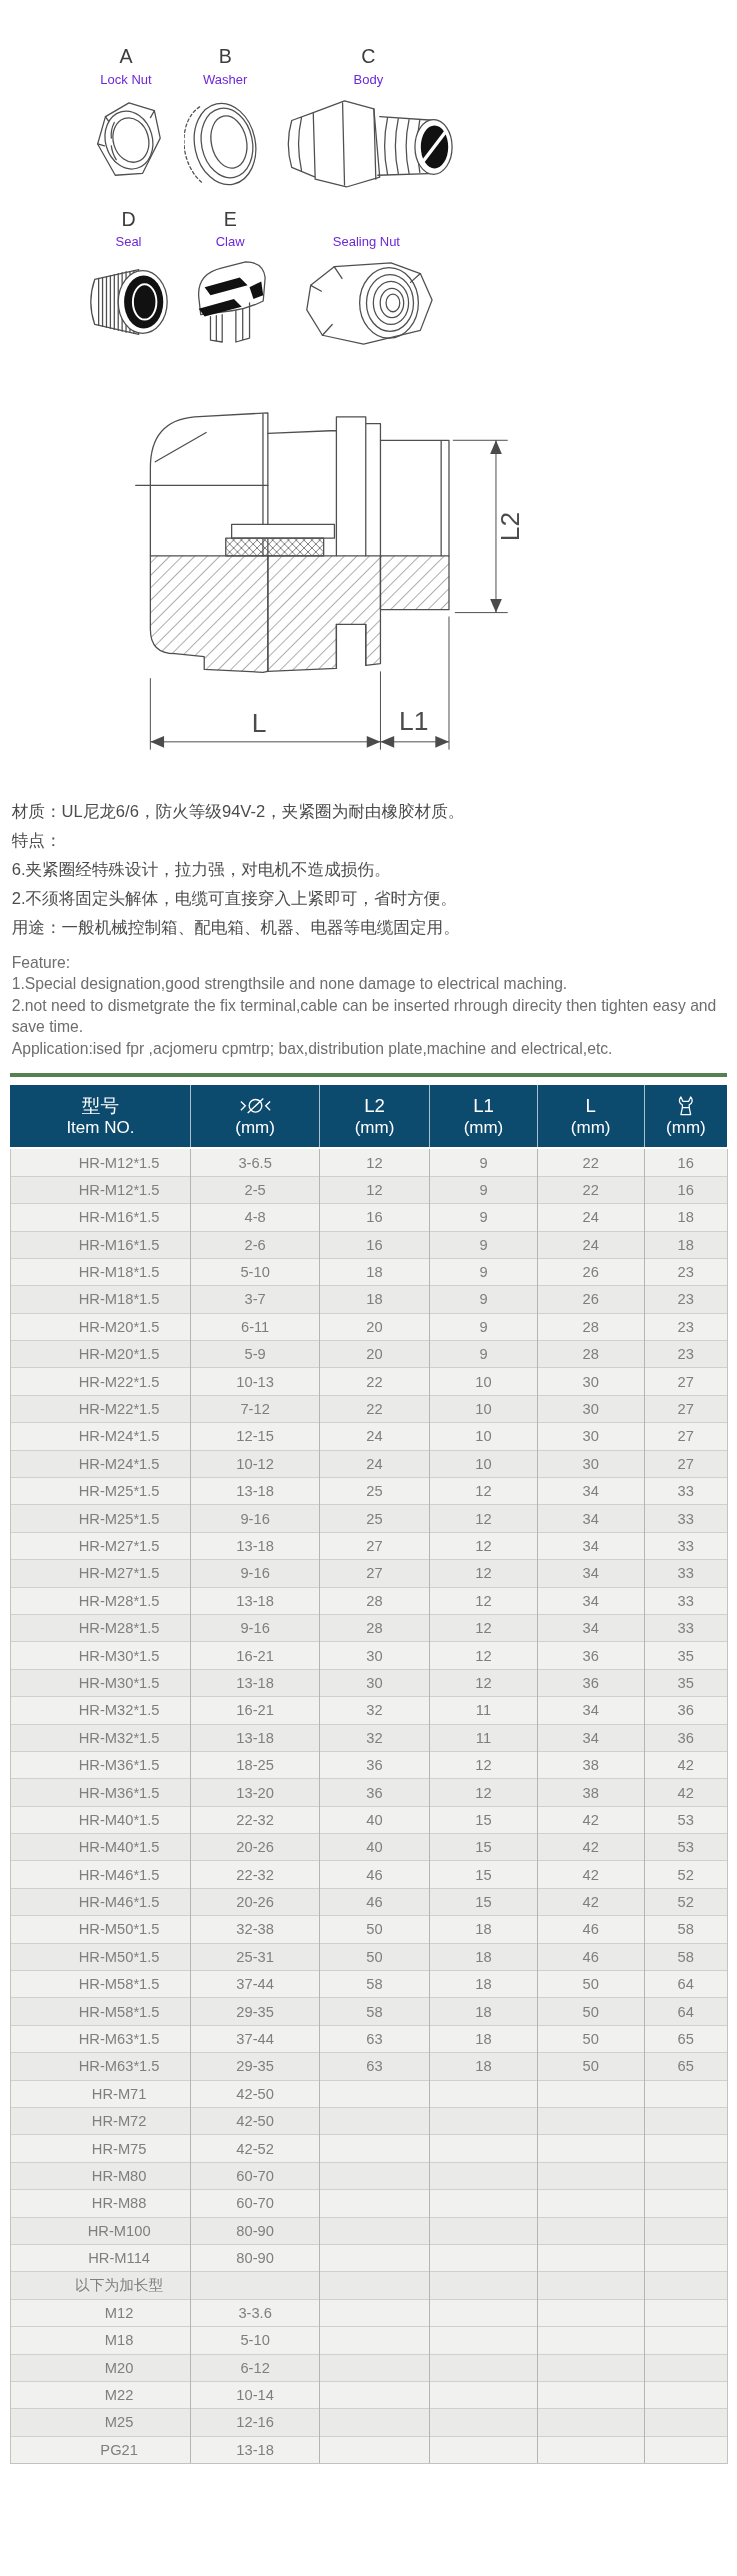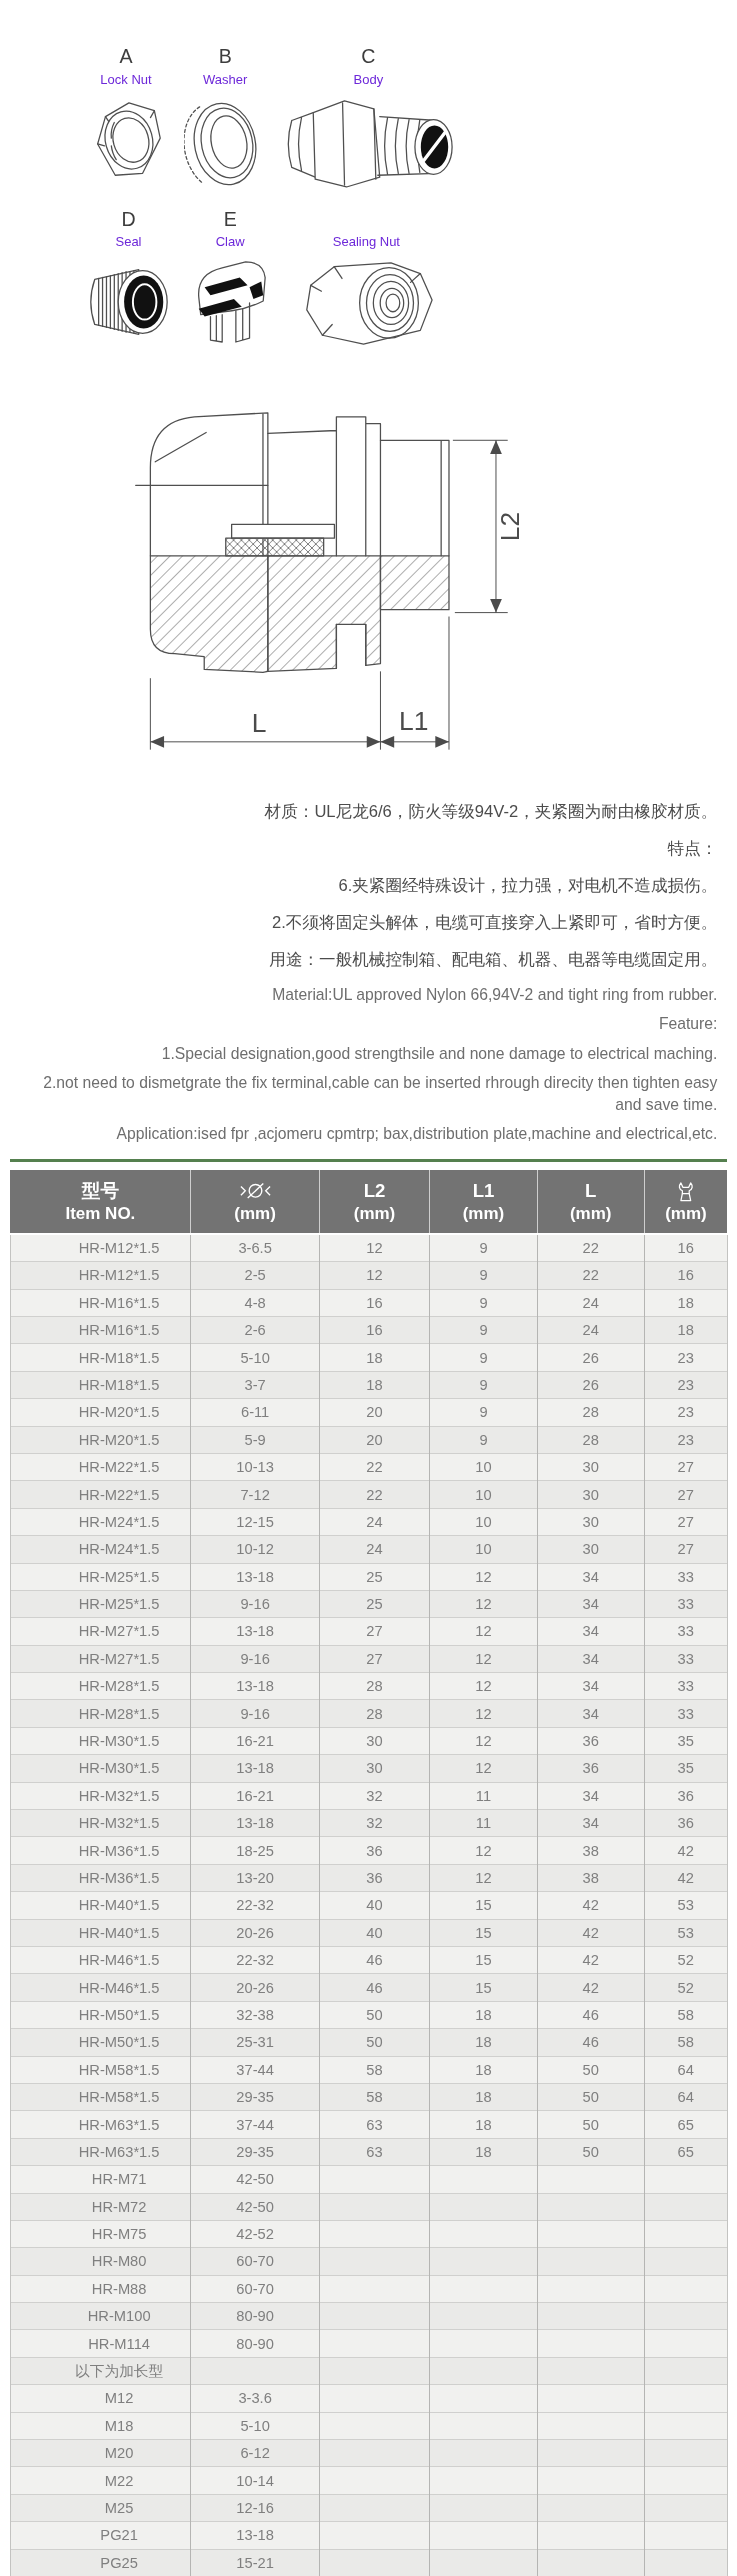--- a/index.html
+++ b/index.html
@@ -22,27 +22,27 @@
   .part .pname{font-size:13px;line-height:23.5px;color:#6d28d9;white-space:nowrap;text-align:center;}
   .part + .part{margin-left:13.7px;}
 
   
   .assembly{margin:13.7px 0 0 116px;}
   .dim-text{font-size:27px;fill:#4b4b4b;font-family:"Liberation Sans",sans-serif;}
 
   
   .cn-specs{margin:15.7px 11.7px 0 11.7px;font-size:16.6px;line-height:29px;color:#4c4c4c;}
   .en-specs{margin:9.8px 11.7px 0 11.7px;font-size:15.7px;line-height:21.5px;color:#6e6e6e;}
-  .en-specs p, .cn-specs p{margin:8px;text-align:right;}
+  .en-specs p, .cn-specs p{margin:0;}
 
   
   .table-topbar{height:3.9px;background:#55804f;margin:13.7px 9.8px 7.8px 9.8px;}
   table.spec{width:718px;margin:0 9.8px;border-collapse:collapse;table-layout:fixed;}
   table.spec th{
-    background:#737373;color:#ffffff;font-weight:bold;
+    background:#0c4a6e;color:#ffffff;font-weight:normal;
     padding:9.8px 0 8.8px 0;border-left:1px solid rgba(255,255,255,.65);
     border-bottom:2px solid #ffffff;vertical-align:middle;
   }
   table.spec th:first-child{border-left:none;}
   th .h1{font-size:18.6px;line-height:22.5px;}
   th .h2{font-size:17px;line-height:21.5px;}
   th .icon-wrap{height:22.5px;display:flex;align-items:center;justify-content:center;}
   table.spec td{
     height:26.4px;font-size:14.7px;color:#7f7f7f;text-align:center;
     background:#f1f1ef;border-top:1px solid #d0d0ce;border-left:1px solid #b5b5b3;
@@ -198,21 +198,20 @@
 
 <div class="cn-specs">
   <p>材质：UL尼龙6/6，防火等级94V-2，夹紧圈为耐由橡胶材质。</p>
   <p>特点：</p>
   <p>6.夹紧圈经特殊设计，拉力强，对电机不造成损伤。</p>
   <p>2.不须将固定头解体，电缆可直接穿入上紧即可，省时方便。</p>
   <p>用途：一般机械控制箱、配电箱、机器、电器等电缆固定用。</p>
 </div>
 
 <div class="en-specs">
-  <p>Material:UL approved Nylon 66,94V-2 and tight ring from rubber.</p>
   <p>Feature:</p>
   <p>1.Special designation,good strengthsile and none damage to electrical maching.</p>
   <p>2.not need to dismetgrate the fix terminal,cable can be inserted rhrough direcity then tighten easy and save time.</p>
   <p>Application:ised fpr ,acjomeru cpmtrp; bax,distribution plate,machine and electrical,etc.</p>
 </div>
 
 <div class="table-topbar"></div>
 <table class="spec">
   <colgroup>
     <col style="width:25.2%">
@@ -643,23 +642,15 @@
         <td></td>
       </tr>
       <tr>
         <td>PG21</td>
         <td>13-18</td>
         <td></td>
         <td></td>
         <td></td>
         <td></td>
       </tr>
-      <tr class="alt">
-        <td>PG25</td>
-        <td>15-21</td>
-        <td></td>
-        <td></td>
-        <td></td>
-        <td></td>
-      </tr>
     </tbody>
 </table>
 
 
 </body></html>

